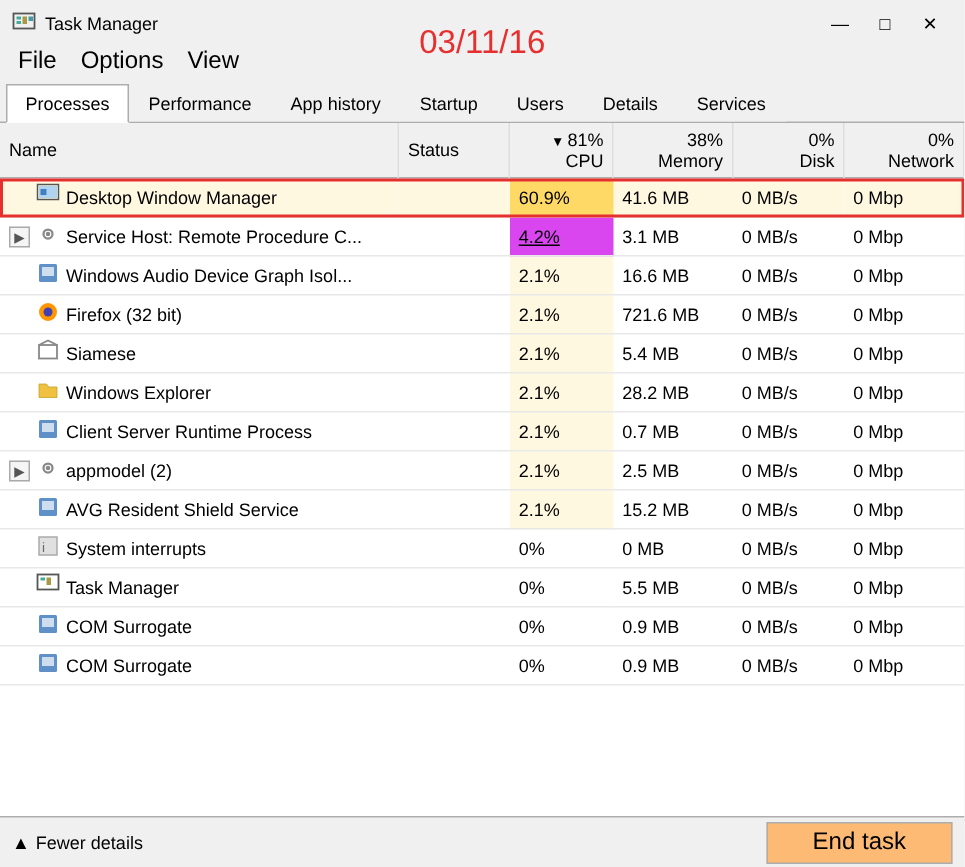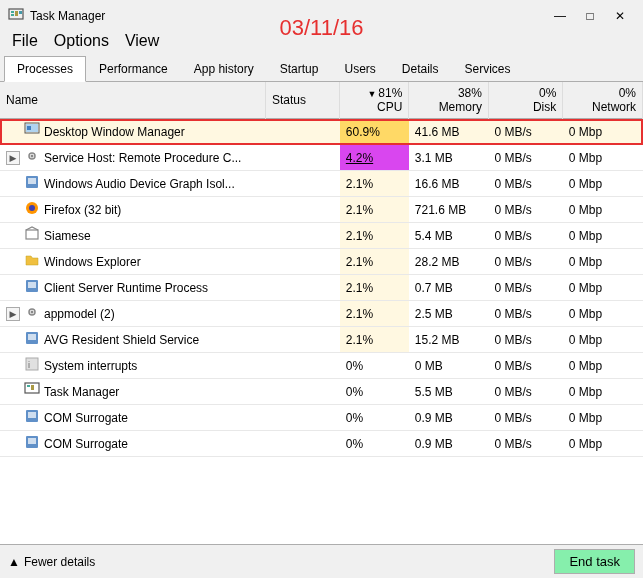--- a/index.html
+++ b/index.html
@@ -158,24 +158,24 @@
       padding: 0 8px;
     }
     .fewer-details {
       display: flex;
       align-items: center;
       gap: 4px;
       cursor: pointer;
       font-size: 12px;
     }
     .end-task-btn {
-      background: #86efac;
+      background: #fdba74;
       border: 1px solid #adadad;
-      padding: 4px 14px;
-      font-size: 13px;
+      padding: 4px 30px;
+      font-size: 16px;
       cursor: pointer;
     }
     .scrollbar-h {
       height: 12px;
       background: #f0f0f0;
       border-top: 1px solid #adadad;
       display: flex;
       align-items: center;
       padding: 0 2px;
     }

